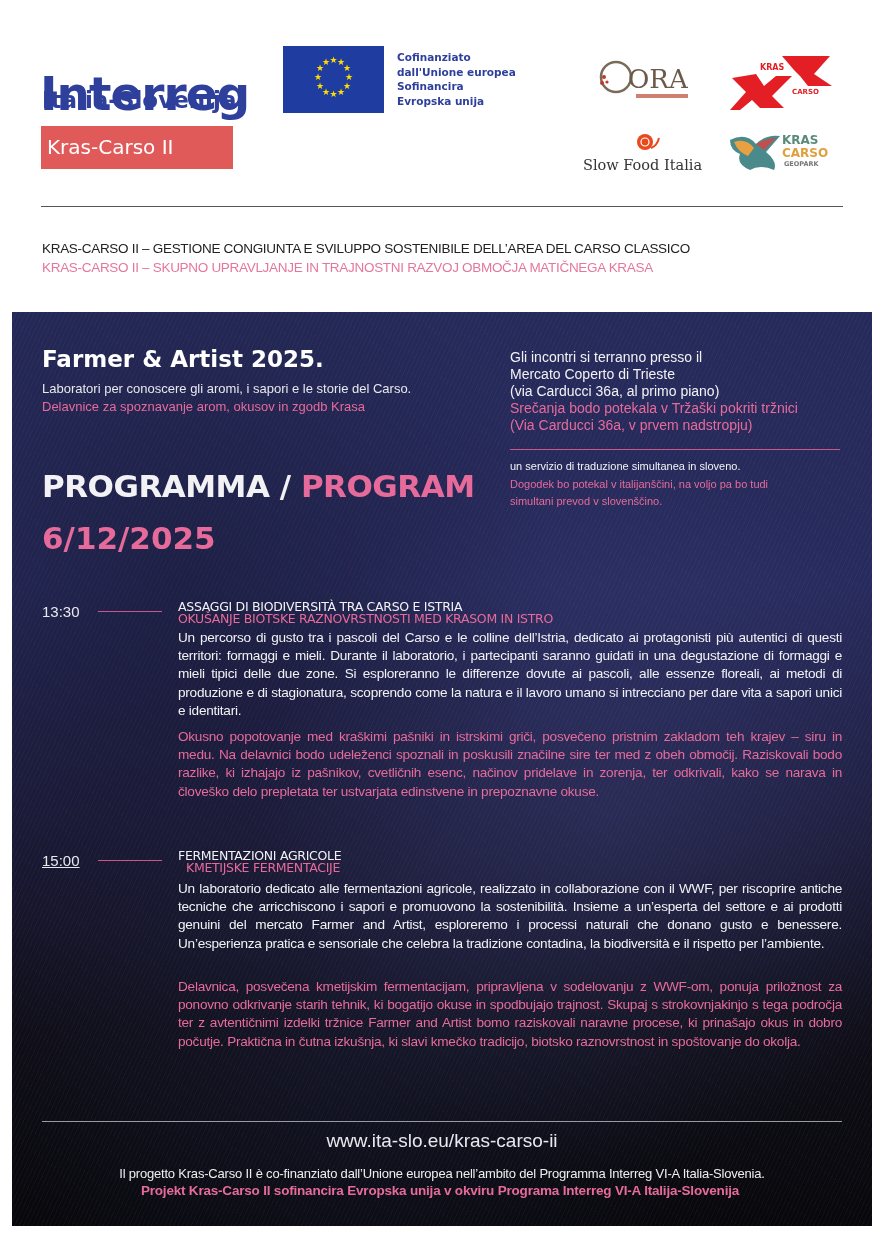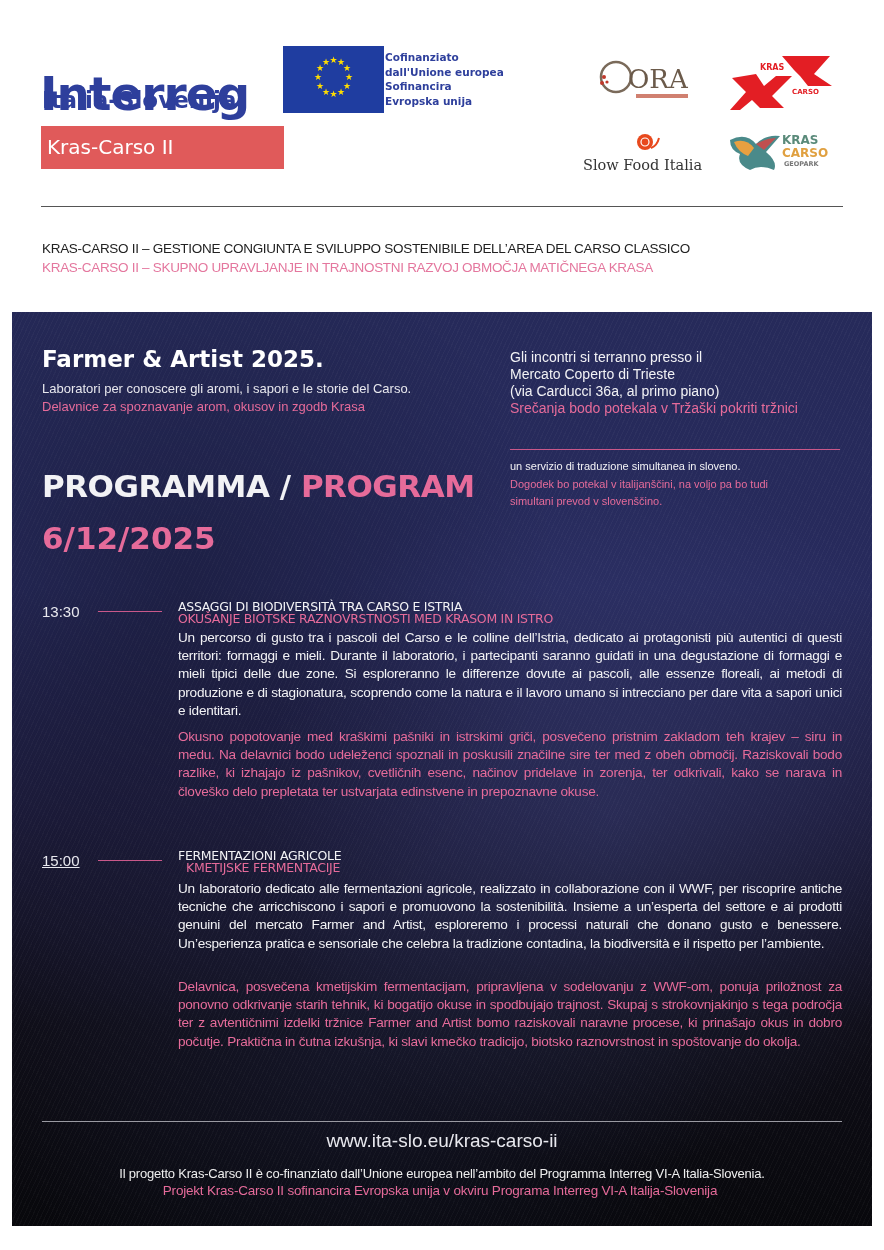--- a/index.html
+++ b/index.html
@@ -12,26 +12,26 @@
   
   .interreg-word {
     left: 40px; top: 38px; font-family: "DejaVu Sans", sans-serif; font-weight: bold;
     font-size: 47px; color: #2e3f9c; letter-spacing: -1px; line-height: 50px; margin-top: 31px;
   }
   .interreg-sub {
     left: 42px; top: 86px; font-family: "DejaVu Sans", sans-serif; font-weight: bold;
     font-size: 23px; color: #2e3f9c; line-height: 28px;
   }
   .kras-box {
-    left: 41px; top: 126px; width: 243px; height: 43px; background: #e05a5a; color: #fff;
+    left: 41px; top: 126px; width: 192px; height: 43px; background: #e05a5a; color: #fff;
     font-family: "DejaVu Sans", sans-serif; font-size: 20px; line-height: 43px; padding-left: 6px; box-sizing: border-box;
   }
   .eu-flag { left: 283px; top: 46px; width: 101px; height: 67px; background: #1f3da0; }
   .eu-text {
-    left: 385px; top: 50px; font-family: "DejaVu Sans", sans-serif; font-weight: bold; font-size: 10.5px;
+    left: 397px; top: 50px; font-family: "DejaVu Sans", sans-serif; font-weight: bold; font-size: 10.5px;
     color: #2e3f9c; line-height: 14.5px;
   }
   .ora-logo { left: 596px; top: 55px; width: 100px; height: 50px; }
   .xx-logo { left: 730px; top: 46px; width: 104px; height: 64px; }
   .sf-logo { left: 583px; top: 130px; width: 126px; height: 44px; }
   .geo-logo { left: 726px; top: 130px; width: 112px; height: 42px; }
 
   .hr-top { left: 41px; top: 206px; width: 802px; height: 1px; background: #555; }
 
   .proj-title-it { left: 42px; top: 241px; font-size: 13.5px; color: #222; letter-spacing: -0.3px; }
@@ -68,21 +68,21 @@
   .time { font-size: 15px; color: #e8e8ee; }
   .dash { height: 1px; background: #c9588a; width: 64px; }
   .ev-head { font-family: "DejaVu Sans", sans-serif; font-size: 12.5px; line-height: 12px; letter-spacing: -0.3px; }
   .ev-body {
     font-size: 13.6px; line-height: 18.2px; text-align: justify; letter-spacing: -0.25px;
   }
 
   .foot-rule { left: 42px; top: 1121px; width: 800px; height: 1px; background: #9a9aa2; }
   .foot-url { left: 0; width: 884px; top: 1130px; text-align: center; font-size: 19px; color: #e8e8ee; }
   .foot-it { left: 0; width: 884px; top: 1166px; text-align: center; font-size: 13px; color: #eee; letter-spacing: -0.2px; }
-  .foot-sl { left: 0; width: 880px; top: 1183px; text-align: center; font-size: 13.5px; color: #e66b9a; letter-spacing: -0.2px; }
+  .foot-sl { left: 0; width: 880px; top: 1183px; text-align: center; font-size: 13.5px; color: #e66b9a; letter-spacing: -0.2px; font-weight: bold; }
 </style>
 </head>
 <body>
 
 <div class="abs interreg-word"><span>Interreg</span></div>
 <div class="abs interreg-sub">Italia-Slovenija</div>
 <div class="abs kras-box">Kras-Carso II</div>
 
 <div class="abs eu-flag">
   <svg width="101" height="67" viewBox="0 0 101 67">
@@ -157,20 +157,21 @@
 
 <div class="abs fa-title">Farmer &amp; Artist 2025.</div>
 <div class="abs fa-sub-it">Laboratori per conoscere gli aromi, i sapori e le storie del Carso.</div>
 <div class="abs fa-sub-sl">Delavnice za spoznavanje arom, okusov in zgodb Krasa</div>
 
 <div class="abs venue">
   <div class="white">Gli incontri si terranno presso il</div>
   <div class="white">Mercato Coperto di Trieste</div>
   <div class="white">(via Carducci 36a, al primo piano)</div>
   <div class="pink">Srečanja bodo potekala v Tržaški pokriti tržnici</div>
+  <div class="pink">(Via Carducci 36a, v prvem nadstropju)</div>
 </div>
 <div class="abs venue-rule"></div>
 <div class="abs lang">
   <div class="white">un servizio di traduzione simultanea in sloveno.</div>
   <div class="pink">Dogodek bo potekal v italijanščini, na voljo pa bo tudi</div>
   <div class="pink">simultani prevod v slovenščino.</div>
 </div>
 
 <div class="abs prog-title">
   <span class="white">PROGRAMMA</span><span class="white"> / </span><span class="pink">PROGRAM</span>

